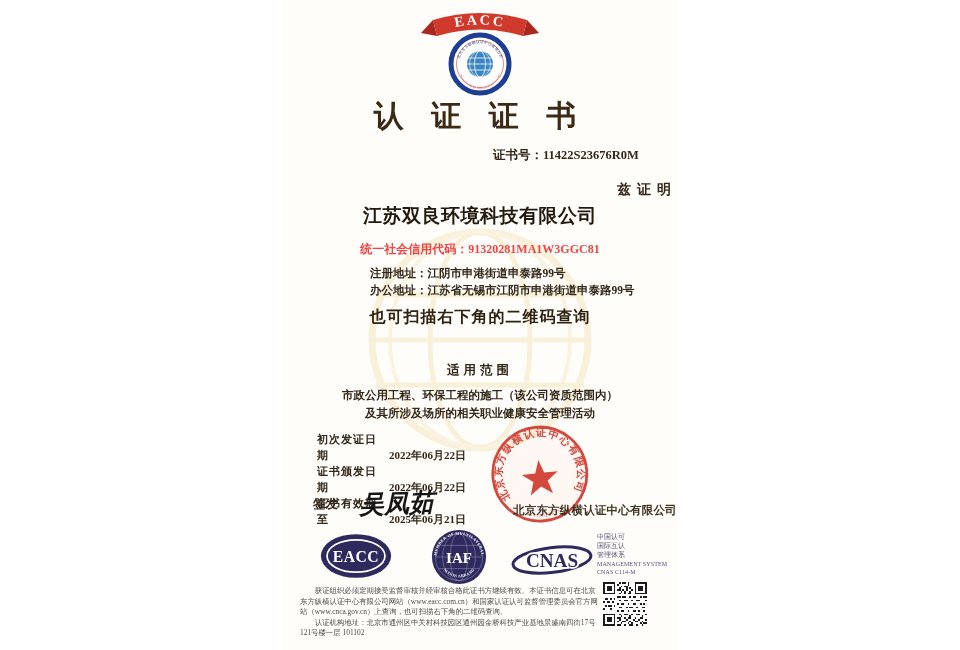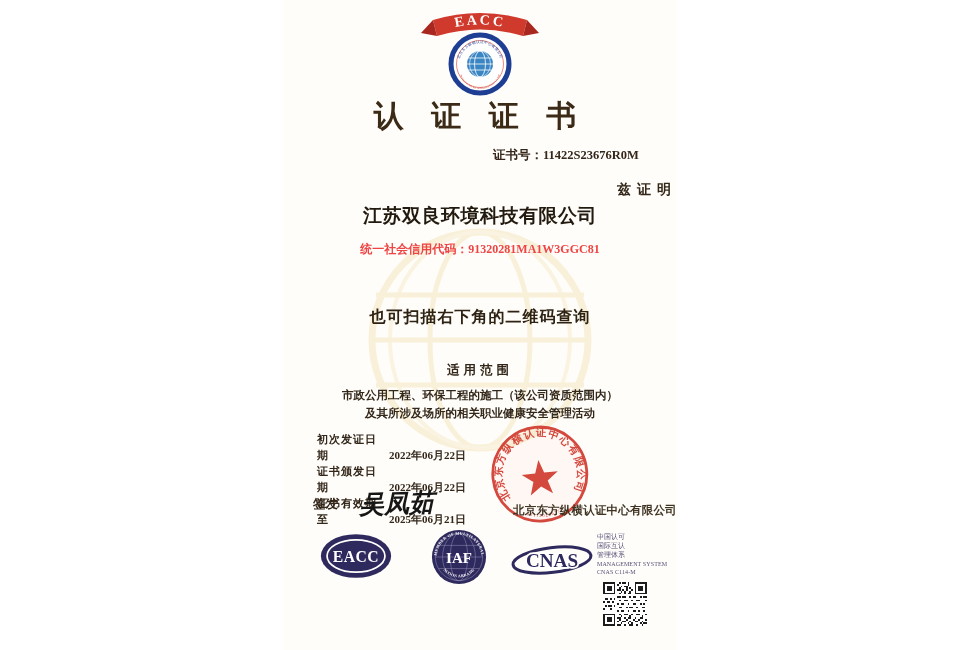--- a/index.html
+++ b/index.html
@@ -67,20 +67,24 @@
     <path id="ribbonArc" d="M 24,27 Q 65,12 106,27" fill="none"></path>
     <text font-size="14" font-weight="bold" fill="#ffffff" letter-spacing="2.5"><textPath href="#ribbonArc" startOffset="50%" text-anchor="middle">EACC</textPath></text>
   </svg>
 
   <div class="cx title">认 证 证 书</div>
   <div class="abs certno">证书号：11422S23676R0M</div>
   <div class="cx hereby">兹证明</div>
   <div class="cx company">江苏双良环境科技有限公司</div>
   <div class="cx creditcode">统一社会信用代码：91320281MA1W3GGC81</div>
 
+  <div class="abs addr">
+    <div><span>注册地址：</span><span>江阴市申港街道申泰路99号</span></div>
+    <div><span>办公地址：</span><span>江苏省无锡市江阴市申港街道申泰路99号</span></div>
+  </div>
 
   <div class="cx standard">也可扫描右下角的二维码查询</div>
   <div class="cx scopetitle">适用范围</div>
   <div class="cx scope">
     <div>市政公用工程、环保工程的施工（该公司资质范围内）</div>
     <div>及其所涉及场所的相关职业健康安全管理活动</div>
   </div>
 
   <div class="abs dates">
     <div class="row"><span class="lbl">初次发证日期</span><span class="val">2022年06月22日</span></div>
@@ -130,20 +134,24 @@
   </svg>
 
   <div class="abs cnasside">
     <div class="cn">中国认可</div>
     <div class="cn">国际互认</div>
     <div class="cn">管理体系</div>
     <div class="en">MANAGEMENT SYSTEM</div>
     <div class="en">CNAS C114-M</div>
   </div>
 
+  <div class="abs fineprint">
+    <p>获证组织必须定期接受监督审核并经审核合格此证书方继续有效。本证书信息可在北京东方纵横认证中心有限公司网站（www.eacc.com.cn）和国家认证认可监督管理委员会官方网站（www.cnca.gov.cn）上查询，也可扫描右下角的二维码查询。</p>
+    <p>认证机构地址：北京市通州区中关村科技园区通州园金桥科技产业基地景盛南四街17号121号楼一层 101102</p>
+  </div>
 
   <svg class="abs" style="left:603px;top:582px;" width="44" height="44" viewBox="0 0 25 25" shape-rendering="crispEdges">
     <rect x="0" y="0" width="25" height="25" fill="#ffffff"></rect>
     <g fill="#1c1c1c">
       <rect x="0" y="0" width="7" height="7"></rect>
         <rect x="1" y="1" width="5" height="5" fill="#ffffff"></rect>
         <rect x="2" y="2" width="3" height="3"></rect>
       <rect x="18" y="0" width="7" height="7"></rect>
         <rect x="19" y="1" width="5" height="5" fill="#ffffff"></rect>
         <rect x="20" y="2" width="3" height="3"></rect>

